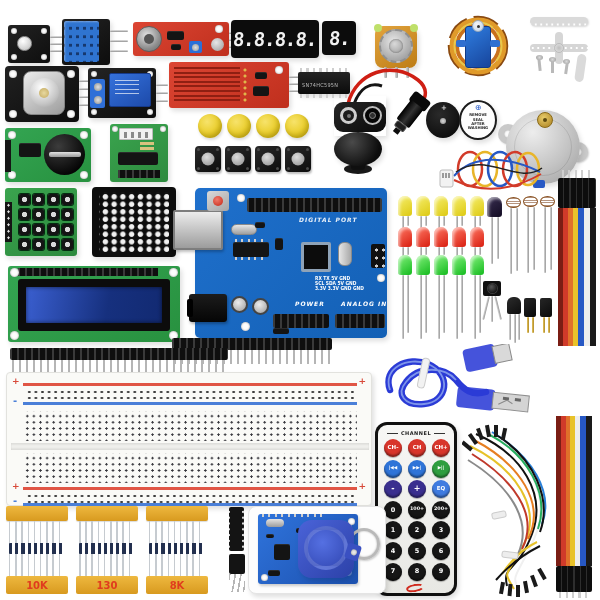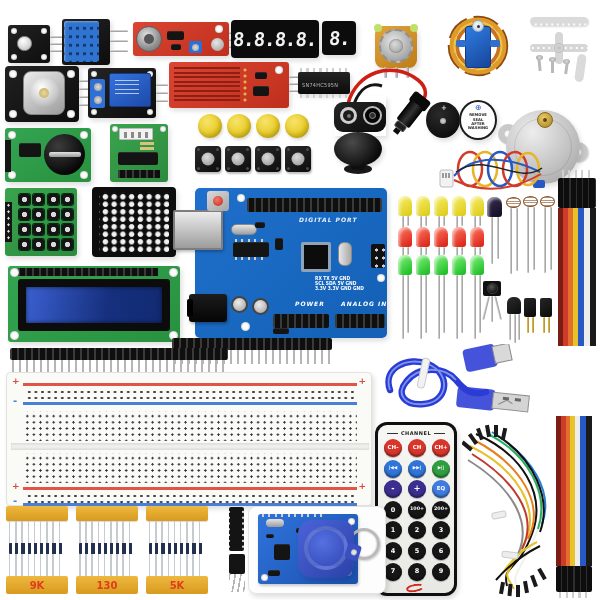--- a/index.html
+++ b/index.html
@@ -605,37 +605,37 @@
     <div class="c" style="left:48px;top:24px;width:14px;height:16px;background:#3a50c2;border-radius:3px;transform:rotate(18deg)">
       <div class="hole" style="left:5px;top:5px;width:6px;height:6px;background:#e8e8e8"></div>
     </div>
   </div>
 
   <div class="c" style="left:6px;top:506px;width:62px;height:88px">
     <div class="c" style="left:0;top:0;width:62px;height:15px;background:linear-gradient(180deg,#eeb83f,#d89a1f);border-radius:2px;box-shadow:0 1px 1px rgba(0,0,0,.15)"></div>
     <div class="c" style="left:3px;top:15px;width:56px;height:57px;background-image:repeating-linear-gradient(90deg,#c6cbd0 0 1.5px,transparent 1.5px 6.2px)"></div>
     <div class="c" style="left:3px;top:37px;width:56px;height:11px;background-image:repeating-linear-gradient(90deg,#23304f 0 3.2px,transparent 3.2px 6.2px);border-radius:1px"></div>
     <div class="c" style="left:0;top:70px;width:62px;height:18px;background:linear-gradient(180deg,#eeb83f,#d89a1f);border-radius:2px;display:flex;align-items:center;justify-content:center">
-      <span style="font-size:10px;font-weight:bold;color:#e03c1e">9K</span>
+      <span style="font-size:10px;font-weight:bold;color:#e03c1e">10K</span>
     </div>
   </div>
   <div class="c" style="left:76px;top:506px;width:62px;height:88px">
     <div class="c" style="left:0;top:0;width:62px;height:15px;background:linear-gradient(180deg,#eeb83f,#d89a1f);border-radius:2px;box-shadow:0 1px 1px rgba(0,0,0,.15)"></div>
     <div class="c" style="left:3px;top:15px;width:56px;height:57px;background-image:repeating-linear-gradient(90deg,#c6cbd0 0 1.5px,transparent 1.5px 6.2px)"></div>
     <div class="c" style="left:3px;top:37px;width:56px;height:11px;background-image:repeating-linear-gradient(90deg,#23304f 0 3.2px,transparent 3.2px 6.2px);border-radius:1px"></div>
     <div class="c" style="left:0;top:70px;width:62px;height:18px;background:linear-gradient(180deg,#eeb83f,#d89a1f);border-radius:2px;display:flex;align-items:center;justify-content:center">
       <span style="font-size:10px;font-weight:bold;color:#e03c1e">130</span>
     </div>
   </div>
   <div class="c" style="left:146px;top:506px;width:62px;height:88px">
     <div class="c" style="left:0;top:0;width:62px;height:15px;background:linear-gradient(180deg,#eeb83f,#d89a1f);border-radius:2px;box-shadow:0 1px 1px rgba(0,0,0,.15)"></div>
     <div class="c" style="left:3px;top:15px;width:56px;height:57px;background-image:repeating-linear-gradient(90deg,#c6cbd0 0 1.5px,transparent 1.5px 6.2px)"></div>
     <div class="c" style="left:3px;top:37px;width:56px;height:11px;background-image:repeating-linear-gradient(90deg,#23304f 0 3.2px,transparent 3.2px 6.2px);border-radius:1px"></div>
     <div class="c" style="left:0;top:70px;width:62px;height:18px;background:linear-gradient(180deg,#eeb83f,#d89a1f);border-radius:2px;display:flex;align-items:center;justify-content:center">
-      <span style="font-size:10px;font-weight:bold;color:#e03c1e">5K</span>
+      <span style="font-size:10px;font-weight:bold;color:#e03c1e">8K</span>
     </div>
   </div>
 
   <svg class="c" style="left:462px;top:424px" width="98" height="174" viewBox="0 0 98 174">
     <path d="M14,10 C60,30 85,70 70,110 S40,140 45,162" fill="none" stroke="#111" stroke-width="2"></path>
     <path d="M8,22 C55,45 80,85 62,120 S40,145 52,165" fill="none" stroke="#e6c229" stroke-width="2"></path>
     <path d="M22,6 C68,28 90,75 72,115 S48,150 58,168" fill="none" stroke="#f0f0f0" stroke-width="2"></path>
     <path d="M12,16 C58,40 84,80 66,115" fill="none" stroke="#e67e22" stroke-width="2"></path>
     <path d="M26,10 C66,30 88,70 76,105" fill="none" stroke="#27ae60" stroke-width="2"></path>
     <path d="M10,30 C50,55 78,90 60,125" fill="none" stroke="#c0392b" stroke-width="2"></path>

